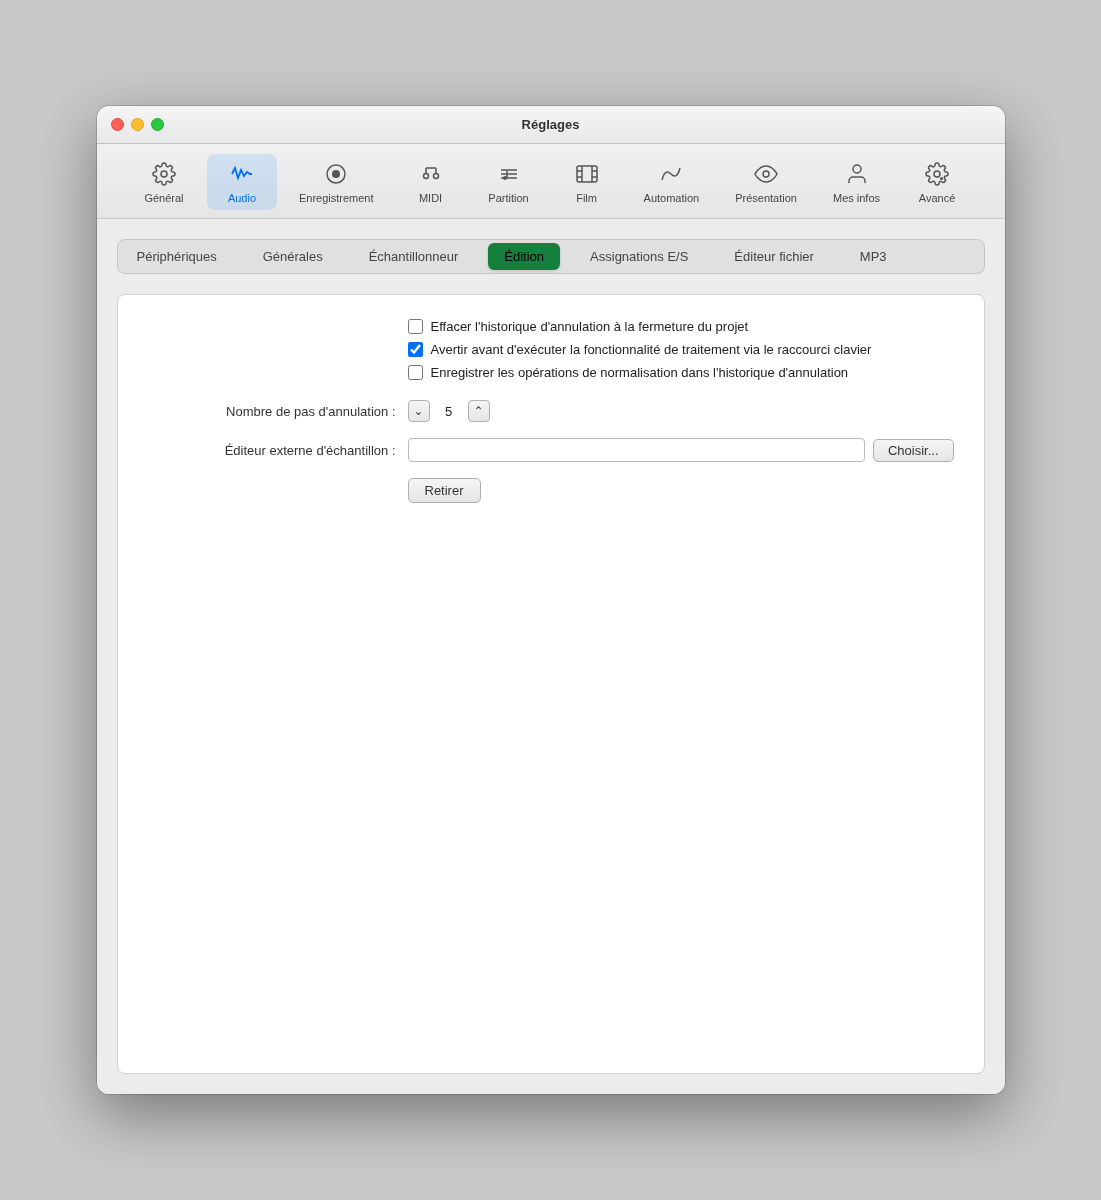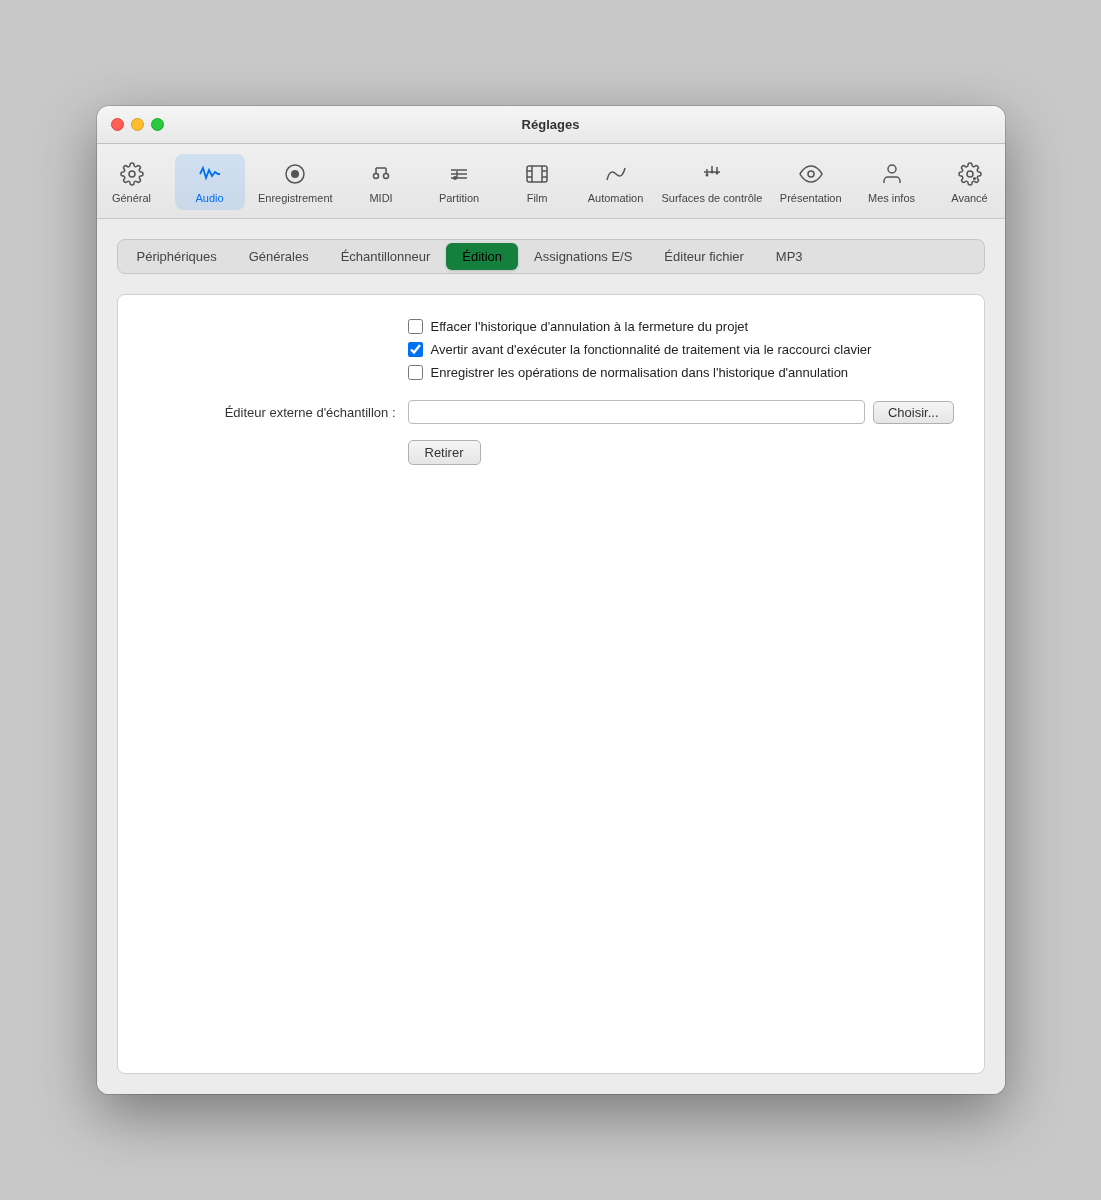--- a/index.html
+++ b/index.html
@@ -111,21 +111,21 @@
 
     
     .content {
       padding: 20px 20px 20px 20px;
       background: #ececec;
     }
 
     
     .tabs {
       display: flex;
-      gap: 0;
+      gap: 14px;
       margin-bottom: 20px;
       background: #e0e0e0;
       border-radius: 8px;
       padding: 3px;
       border: 1px solid #c5c5c5;
     }
 
     .tab {
       padding: 6px 16px;
       font-size: 13px;
@@ -348,34 +348,20 @@
 
     <div class="toolbar-item">
       <div class="toolbar-icon">
         <svg class="icon-svg" viewBox="0 0 24 24" fill="none" stroke="currentColor" stroke-width="1.5">
           <path d="M3 18 Q6 6 12 12 Q18 18 21 6"></path>
         </svg>
       </div>
       <span class="toolbar-label">Automation</span>
     </div>
 
-    <div class="toolbar-item">
-      <div class="toolbar-icon">
-        <svg class="icon-svg" viewBox="0 0 24 24" fill="none" stroke="currentColor" stroke-width="1.5">
-          <line x1="12" y1="4" x2="12" y2="10"></line>
-          <line x1="7" y1="7" x2="7" y2="13"></line>
-          <line x1="17" y1="5" x2="17" y2="11"></line>
-          <line x1="4" y1="10" x2="20" y2="10"></line>
-          <circle cx="12" cy="10" r="1.5" fill="currentColor" stroke="none"></circle>
-          <circle cx="7" cy="13" r="1.5" fill="currentColor" stroke="none"></circle>
-          <circle cx="17" cy="11" r="1.5" fill="currentColor" stroke="none"></circle>
-        </svg>
-      </div>
-      <span class="toolbar-label">Surfaces de contrôle</span>
-    </div>
 
     <div class="toolbar-item">
       <div class="toolbar-icon">
         <svg class="icon-svg" viewBox="0 0 24 24" fill="none" stroke="currentColor" stroke-width="1.5">
           <path d="M1 12s4-8 11-8 11 8 11 8-4 8-11 8-11-8-11-8z"></path>
           <circle cx="12" cy="12" r="3"></circle>
         </svg>
       </div>
       <span class="toolbar-label">Présentation</span>
     </div>
@@ -430,20 +416,28 @@
         </div>
 
 
         <div class="checkbox-row">
           <input type="checkbox" class="checkbox-input" style="">
           <label>Enregistrer les opérations de normalisation dans l'historique d'annulation</label>
         </div>
 
       </div>
 
+      <div class="form-row">
+        <span class="form-label">Nombre de pas d'annulation :</span>
+        <div class="stepper">
+          <button class="stepper-btn">⌄</button>
+          <span class="stepper-value">5</span>
+          <button class="stepper-btn">⌃</button>
+        </div>
+      </div>
 
       <div class="form-row">
         <span class="form-label">Éditeur externe d'échantillon :</span>
         <input type="text" class="text-input" value="" style="">
         <button class="choose-btn">Choisir...</button>
       </div>
 
       <div>
         <button class="retirer-btn">Retirer</button>
       </div>

